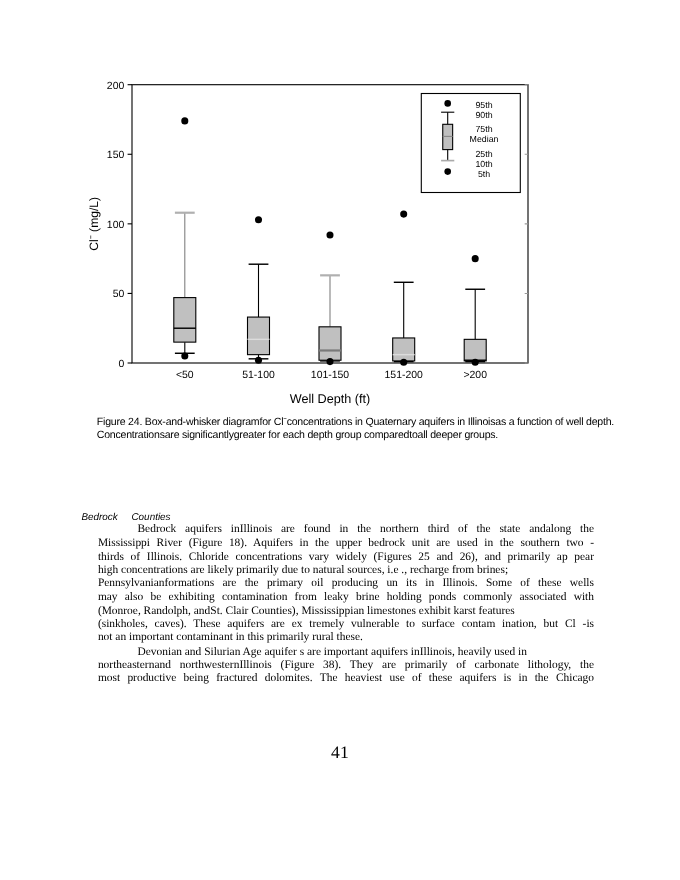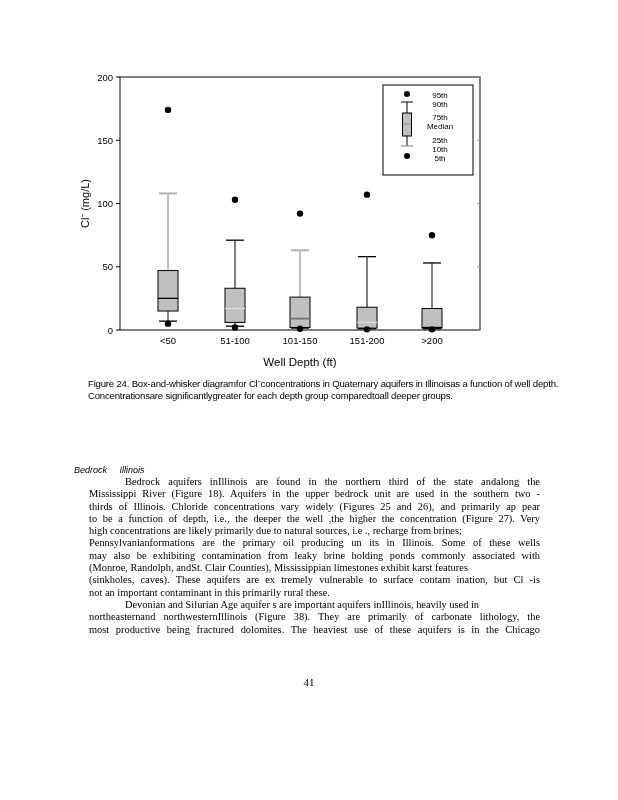--- a/index.html
+++ b/index.html
@@ -18,21 +18,21 @@
   .body-text {
     position: absolute; left: 74px; top: 476px; width: 466px;
     font-family: "Liberation Serif", serif; font-size: 10.4px; line-height: 12.3px; color: #000;
     text-align: justify;
   }
   .body-text .line { display: block; text-align: justify; text-align-last: justify; white-space: nowrap; margin-left: 15px; }
   .body-text .line.last { text-align-last: left; }
   .body-text .indent { padding-left: 36px; }
   .page-num {
     position: absolute; left: 0; width: 618px; top: 676px; text-align: center;
-    font-family: "Liberation Serif", serif; font-size: 11px; color: #000;
+    font-family: "Liberation Serif", serif; font-size: 16px; color: #000;
   }
   svg text { font-family: "Liberation Sans", sans-serif; }
 </style>
 </head>
 <body>
 
 <svg class="chart" width="618" height="380" viewBox="0 0 618 380">
   <g id="chart-root">
       <rect x="120" y="77" width="360" height="253" fill="none" stroke="#000" stroke-width="1"></rect>
       <line x1="116" y1="330" x2="120" y2="330" stroke="#000" stroke-width="1"></line>
@@ -111,27 +111,26 @@
       <text x="440" y="120" font-size="8" text-anchor="middle" fill="#000">75th</text>
       <text x="440" y="129" font-size="8" text-anchor="middle" fill="#000">Median</text>
       <text x="440" y="143" font-size="8" text-anchor="middle" fill="#000">25th</text>
       <text x="440" y="152" font-size="8" text-anchor="middle" fill="#000">10th</text>
       <text x="440" y="161" font-size="8" text-anchor="middle" fill="#000">5th</text>
     </g>
 </svg>
 
 <div class="caption">Figure 24. Box-and-whisker diagramfor Cl⁻concentrations in Quaternary aquifers in Illinoisas a function of well depth. Concentrationsare significantlygreater for each depth group comparedtoall deeper groups.</div>
 
-<div class="section-head">Bedrock Illinois</div>
+<div class="section-head">Bedrock Counties</div>
 
 <div class="body-text">
   <span class="line indent">Bedrock   aquifers   inIllinois   are  found  in the northern   third  of the state  andalong    the</span>
   <span class="line">Mississippi   River  (Figure   18).  Aquifers   in the  upper  bedrock   unit  are  used  in the southern   two -</span>
   <span class="line">thirds  of Illinois.  Chloride   concentrations     vary  widely  (Figures   25 and 26),  and primarily   ap pear</span>
-  <span class="line">to be a function   of depth,  i.e.,  the  deeper   the  well ,the  higher   the  concentration    (Figure   27).  Very</span>
   <span class="line last">high  concentrations    are  likely  primarily   due to natural  sources,   i.e ., recharge    from  brines;</span>
   <span class="line">Pennsylvanianformations          are  the  primary   oil producing   un its in Illinois.  Some   of these  wells</span>
   <span class="line">may  also  be exhibiting   contamination     from  leaky  brine  holding  ponds  commonly   associated    with</span>
   <span class="line last">(Monroe,    Randolph,    andSt. Clair  Counties),    Mississippian    limestones    exhibit  karst  features</span>
   <span class="line">(sinkholes,   caves).  These  aquifers   are  ex tremely   vulnerable    to surface   contam ination,    but  Cl -is</span>
   <span class="line last">not  an  important    contaminant     in  this primarily    rural  these.</span>
   <span class="line indent last">Devonian   and Silurian  Age  aquifer  s are  important   aquifers   inIllinois,   heavily  used  in</span>
   <span class="line">northeasternand     northwesternIllinois      (Figure   38).  They  are primarily   of carbonate   lithology,   the</span>
   <span class="line">most  productive    being  fractured   dolomites.   The  heaviest   use of these  aquifers   is in the Chicago</span>
 </div>

